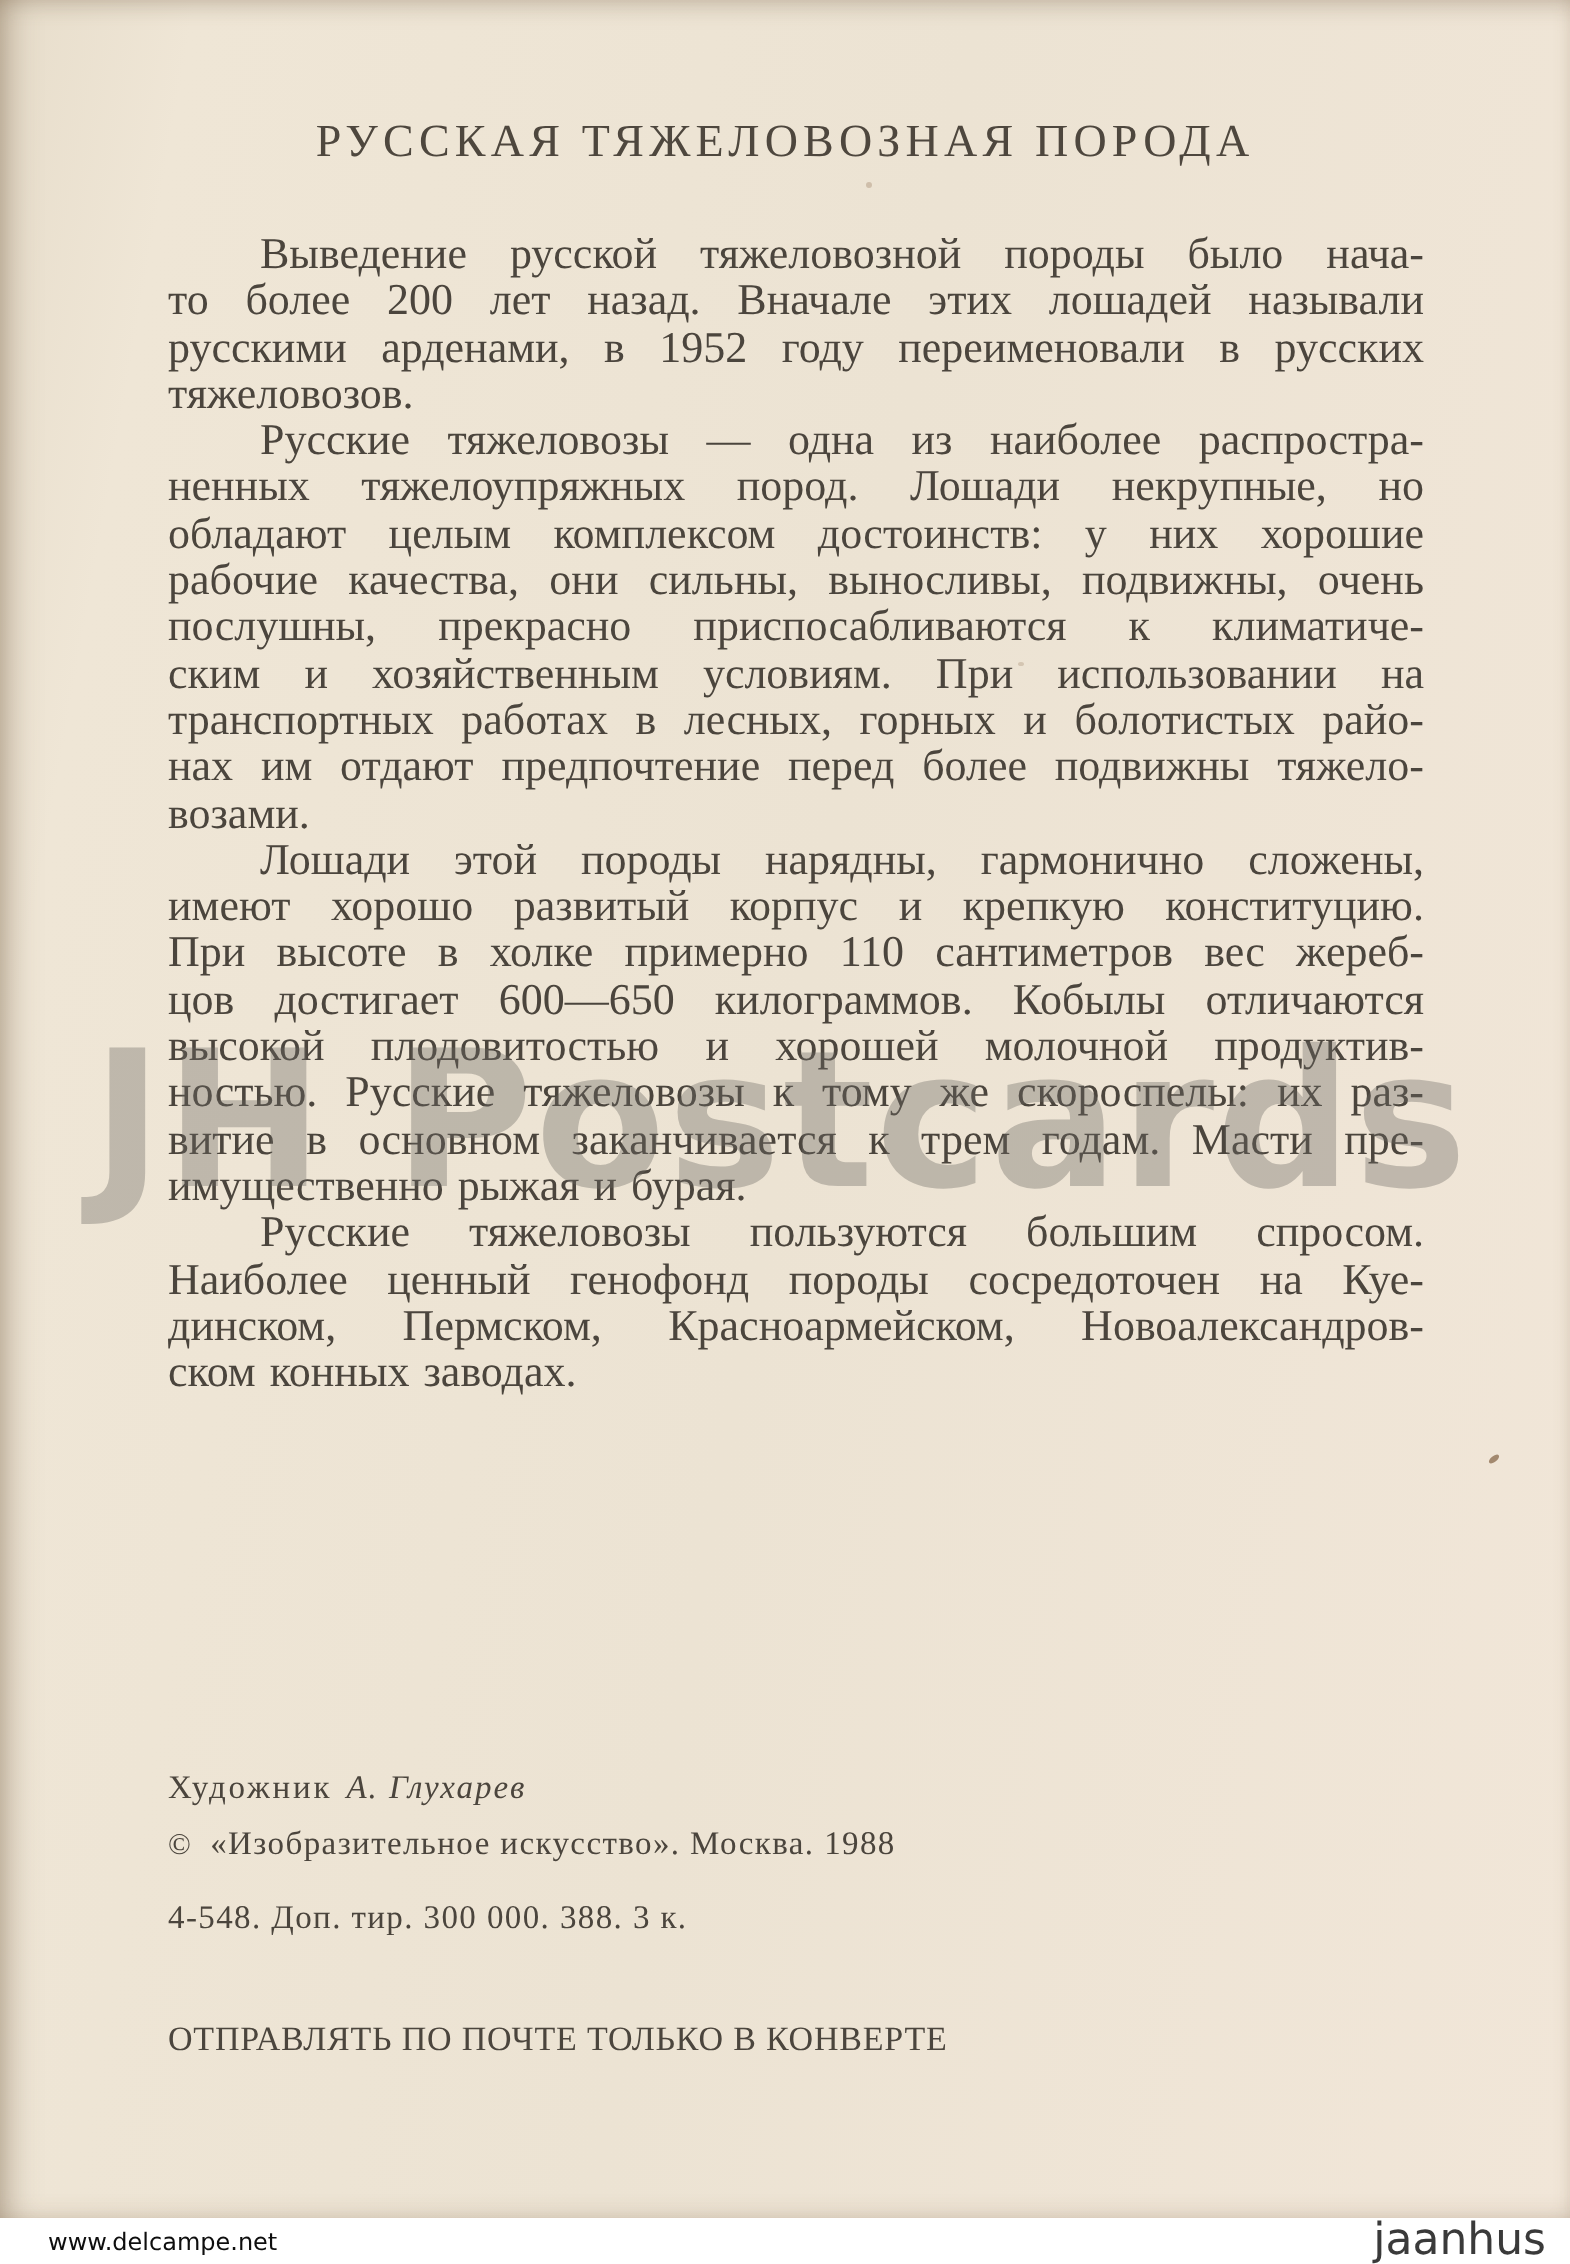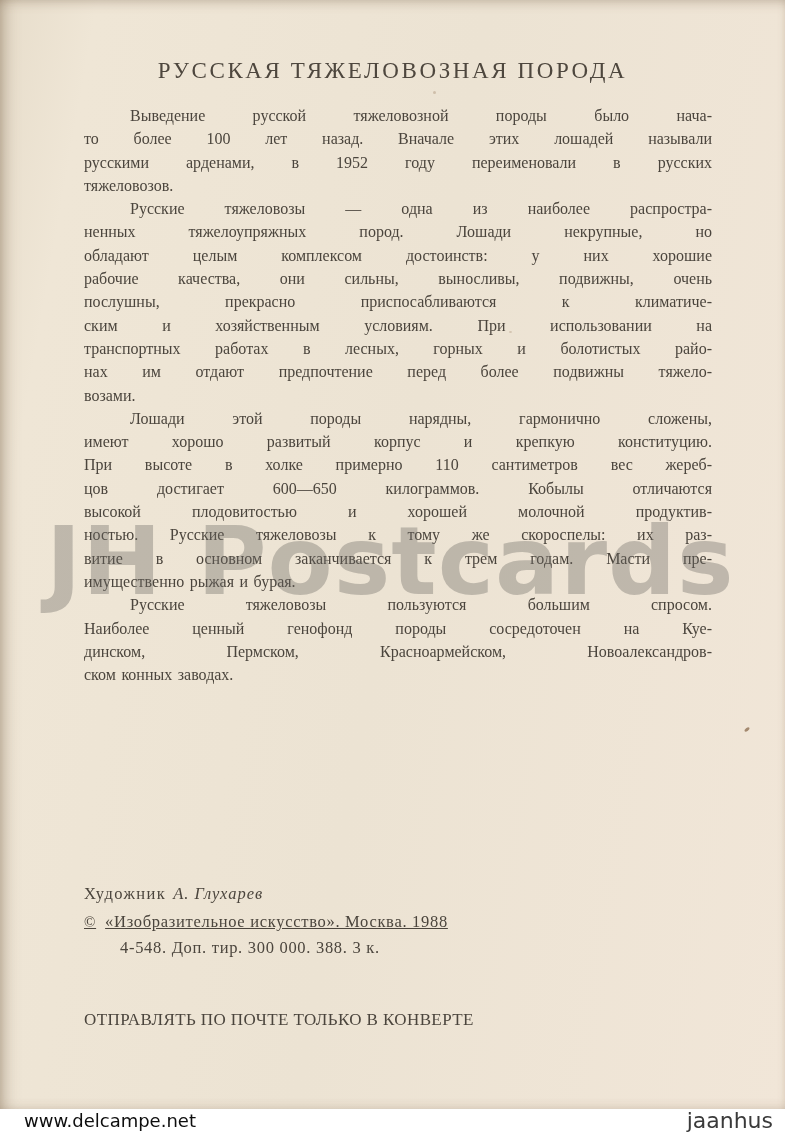--- a/index.html
+++ b/index.html
@@ -30,41 +30,41 @@
     top: 58px; left: 0; right: 0;
     margin: 0;
     text-align: center;
     font-size: 23px;
     font-weight: normal;
     letter-spacing: 2.6px;
     color: #4e473e;
   }
   .body-text {
     position: absolute;
-    top: 104px; left: 84px;
+    top: 115px; left: 84px;
     width: 628px;
-    font-size: 16px;
+    font-size: 22px;
     line-height: 23.3px;
     color: #4b453d;
     word-spacing: 1.5px;
   }
   .line { text-align: justify; text-align-last: justify; height: 23.3px; overflow: visible; }
   .line.first { text-indent: 46px; }
   .line.last { text-align-last: left; }
   .credits {
     position: absolute;
     top: 884px; left: 84px;
     color: #4b453d;
     font-size: 16.5px;
   }
   .artist-line { letter-spacing: 1.4px; margin-bottom: 8px; }
   .artist-name { font-style: italic; margin-left: 7px; letter-spacing: 1px; }
-  .copyright-line { margin-bottom: 6px; letter-spacing: 0.7px; text-decoration: underline; }
+  .copyright-line { margin-bottom: 17px; letter-spacing: 0.7px; }
   .copy-symbol { margin-right: 9px; font-size: 15px; }
-  .print-line { letter-spacing: 0.7px; margin-left: 36px; }
+  .print-line { letter-spacing: 0.7px; }
   .mailing {
     position: absolute;
     top: 1010px; left: 84px;
     font-size: 17px;
     letter-spacing: 0.4px;
     color: #4b453d;
   }
   .wm-overlay {
     position: absolute;
     top: 506px; left: 46px;
@@ -82,40 +82,40 @@
     left: 0; right: 0; bottom: 0;
     height: 23px;
     background: #ffffff;
     display: flex;
     justify-content: space-between;
     align-items: center;
     padding: 0 12px 0 24px;
     box-sizing: border-box;
     font-family: "DejaVu Sans", sans-serif;
   }
-  .footer-left { font-size: 18px; color: #0e0e0e; }
+  .footer-left { font-size: 12px; color: #0e0e0e; }
   .footer-right { font-size: 22px; color: #3a3a3a; }
   .speck { position: absolute; border-radius: 50%; background: #8a6a4c; }
   .speck-1 { left: 744px; top: 728px; width: 6px; height: 3px; transform: rotate(-38deg); opacity: 0.75; }
   .speck-2 { left: 433px; top: 91px; width: 3px; height: 3px; opacity: 0.3; }
   .speck-3 { left: 509px; top: 331px; width: 3px; height: 2px; opacity: 0.25; }
 </style>
 </head>
 <body>
 
 <div class="scan">
 
   <div class="paper">
 
     <h1 class="title">РУССКАЯ ТЯЖЕЛОВОЗНАЯ ПОРОДА</h1>
 
     <div class="body-text">
 
     <div class="line first">Выведение русской тяжеловозной породы было нача-</div>
-        <div class="line">то более 100 лет назад. Вначале этих лошадей называли</div>
+        <div class="line">то более 200 лет назад. Вначале этих лошадей называли</div>
         <div class="line">русскими арденами, в 1952 году переименовали в русских</div>
         <div class="line last">тяжеловозов.</div>
         <div class="line first">Русские тяжеловозы — одна из наиболее распростра-</div>
         <div class="line">ненных тяжелоупряжных пород. Лошади некрупные, но</div>
         <div class="line">обладают целым комплексом достоинств: у них хорошие</div>
         <div class="line">рабочие качества, они сильны, выносливы, подвижны, очень</div>
         <div class="line">послушны, прекрасно приспосабливаются к климатиче-</div>
         <div class="line">ским и хозяйственным условиям. При использовании на</div>
         <div class="line">транспортных работах в лесных, горных и болотистых райо-</div>
         <div class="line">нах им отдают предпочтение перед более подвижны тяжело-</div>

